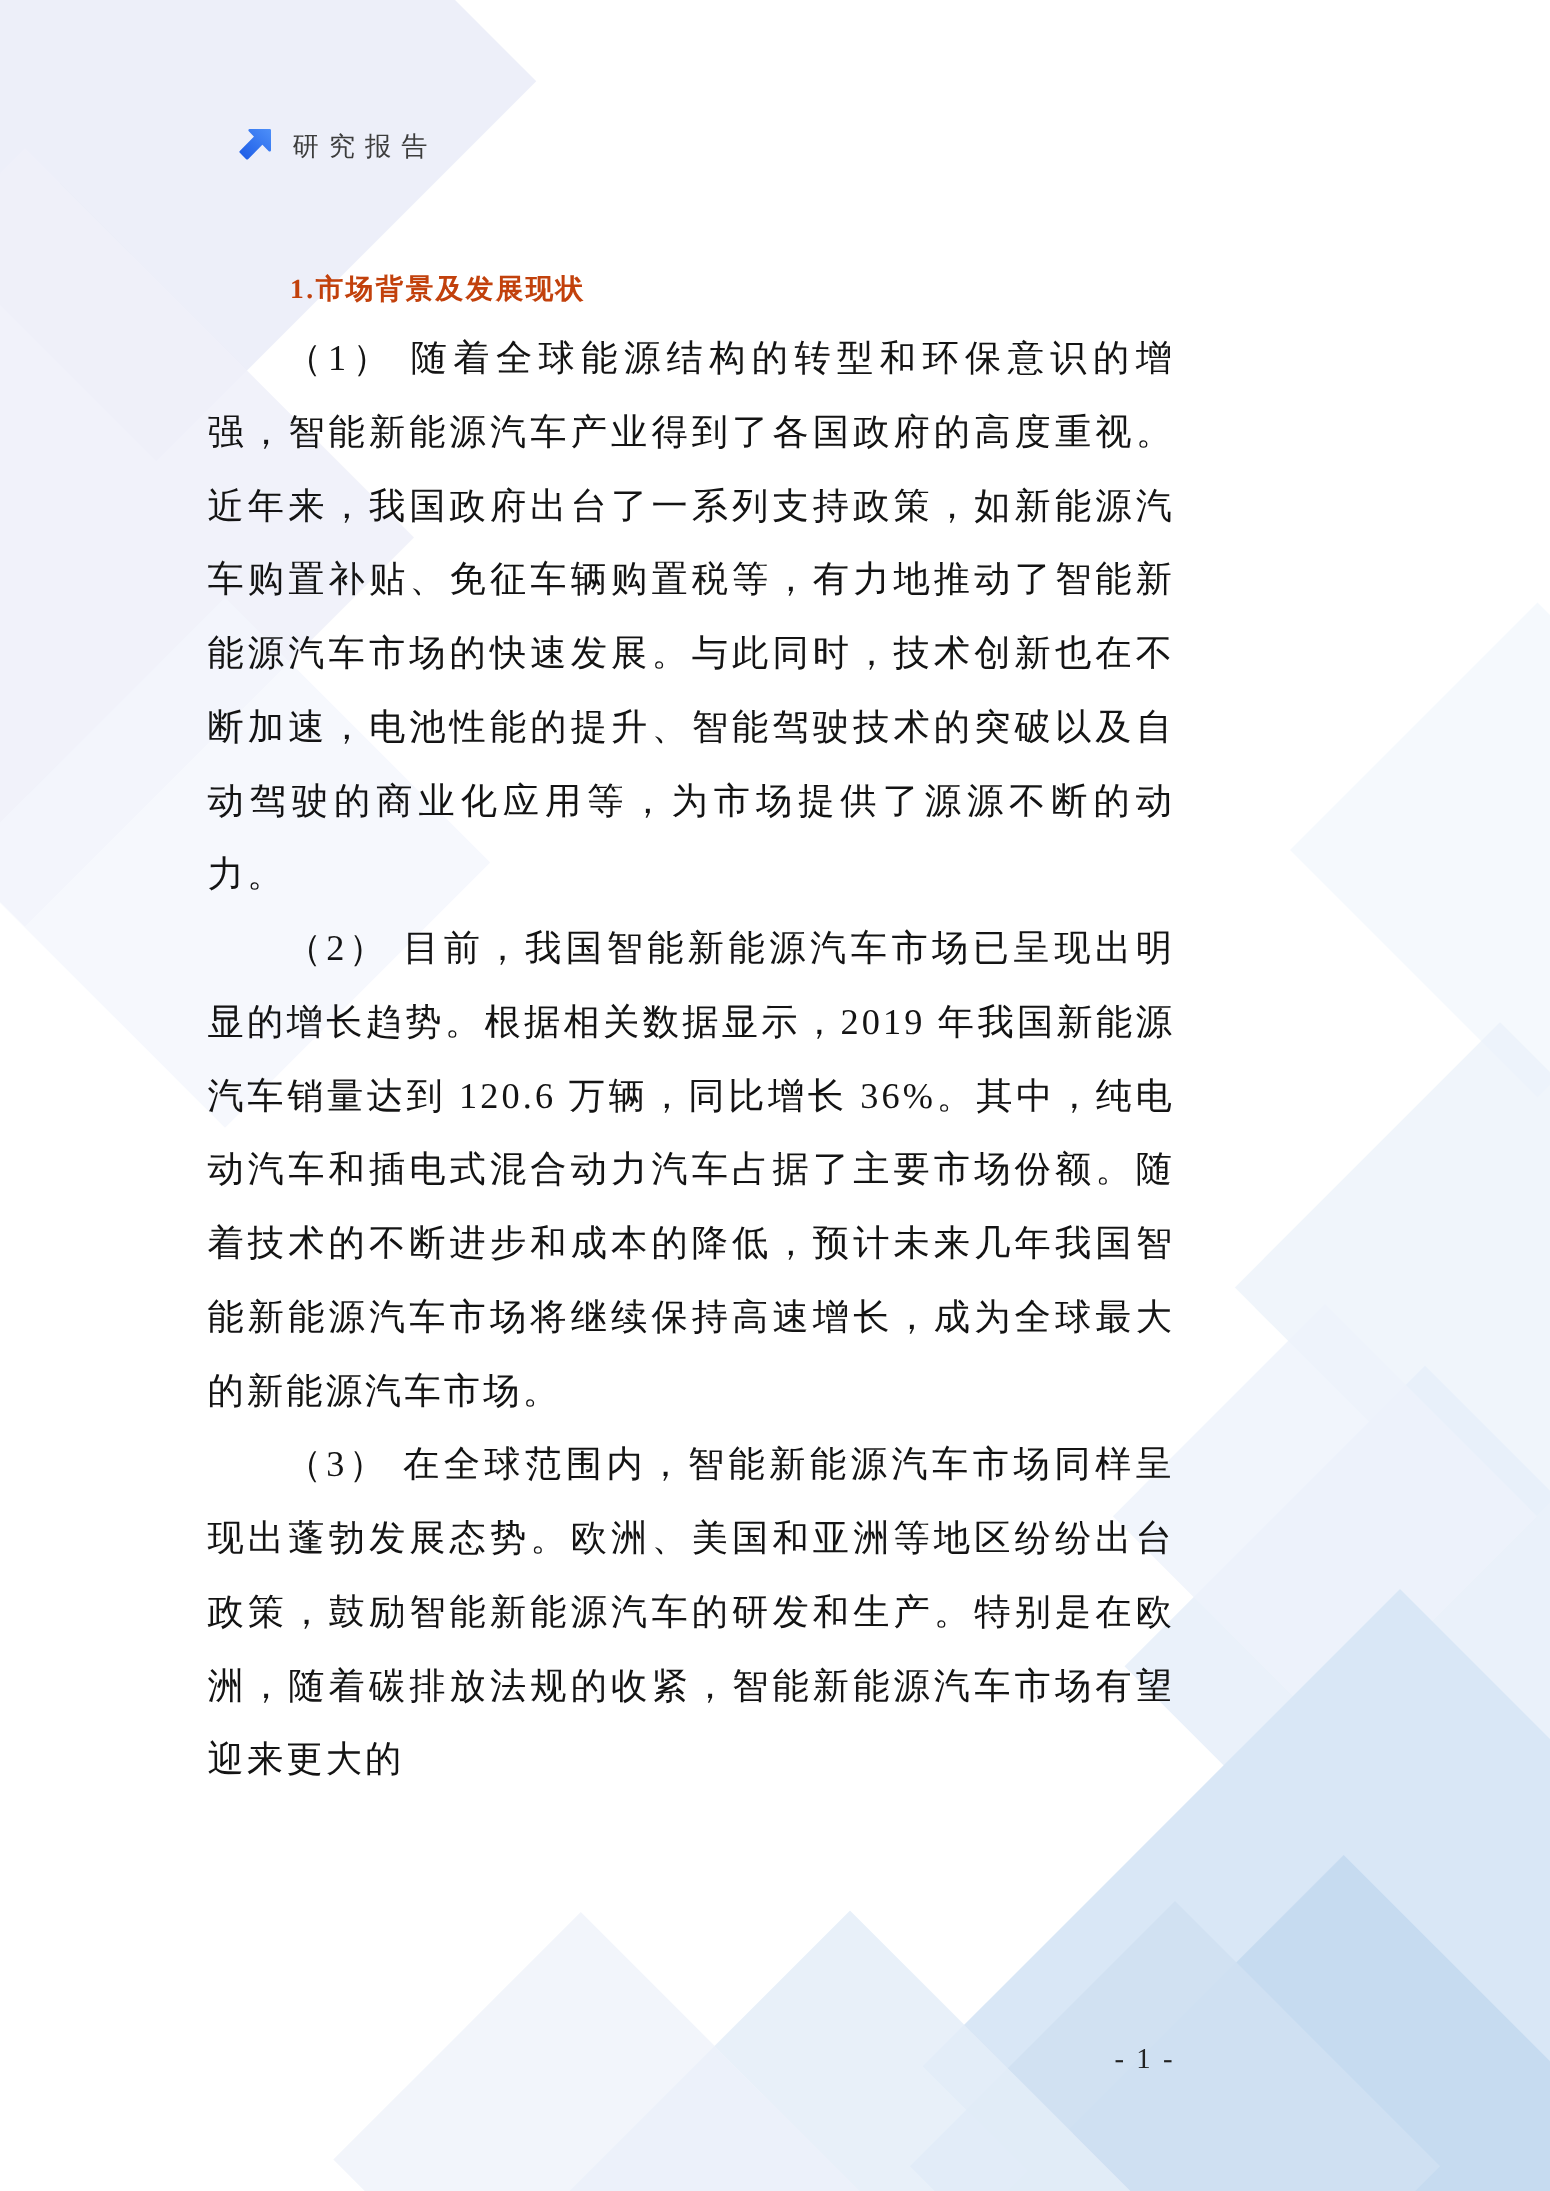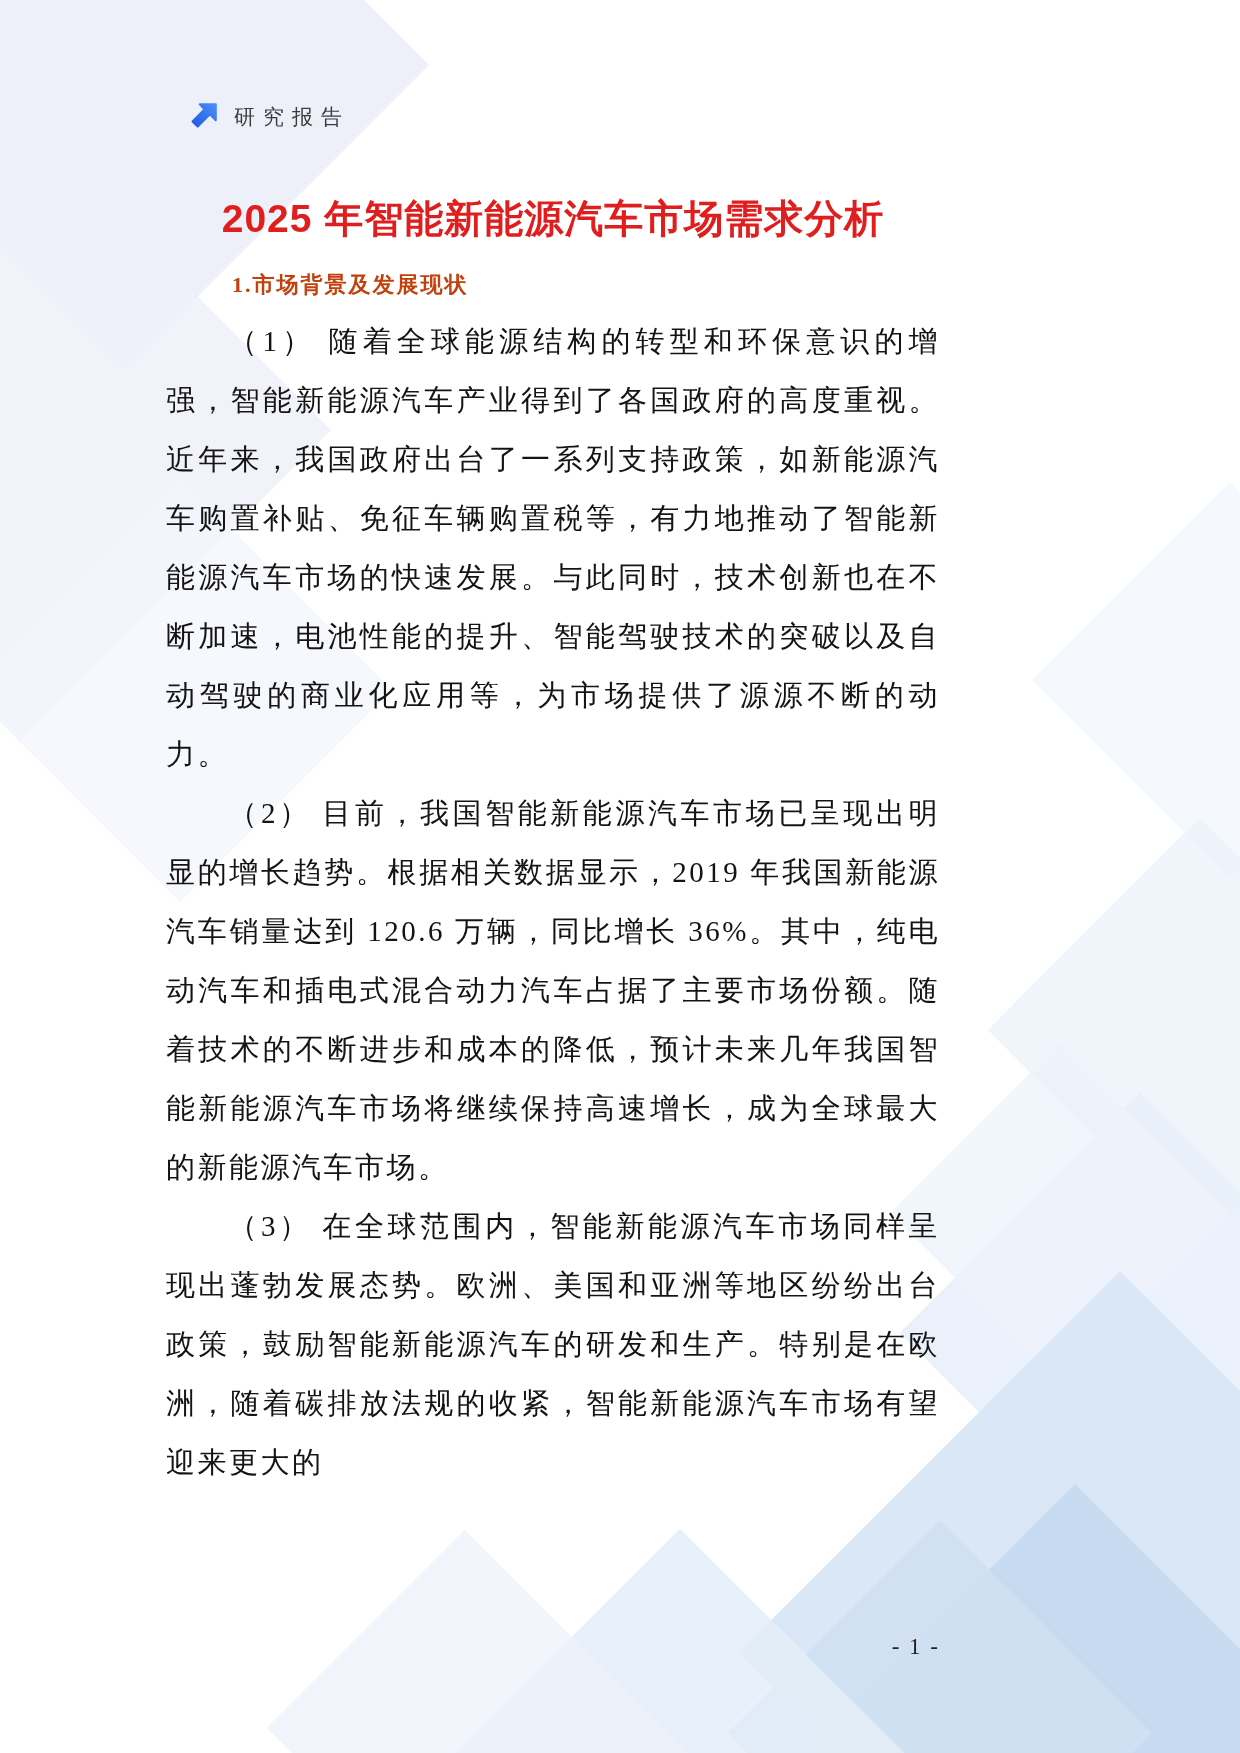--- a/index.html
+++ b/index.html
@@ -104,21 +104,20 @@
             <stop offset="1" stop-color="#4b8df8"></stop>
           </linearGradient>
         </defs>
         <path d="M13 4 H28 V19 L22.5 13.5 L11 25 L6.2 20.2 L17.5 8.8 Z" fill="url(#logoGrad)" stroke="url(#logoGrad)" stroke-width="2" stroke-linejoin="round"></path>
       </svg>
     </span>
     <span class="brand-label">研究报告</span>
   </div>
 
   <div class="content">
-    <h1 class="doc-title">2025 年智能新能源汽车市场需求分析</h1>
 
     <h3 class="h-sub">1.市场背景及发展现状</h3>
 
     <div class="body-text">
       <p class="para">（1） 随着全球能源结构的转型和环保意识的增强，智能新能源汽车产业得到了各国政府的高度重视。近年来，我国政府出台了一系列支持政策，如新能源汽车购置补贴、免征车辆购置税等，有力地推动了智能新能源汽车市场的快速发展。与此同时，技术创新也在不断加速，电池性能的提升、智能驾驶技术的突破以及自动驾驶的商业化应用等，为市场提供了源源不断的动力。</p>
       <p class="para">（2） 目前，我国智能新能源汽车市场已呈现出明显的增长趋势。根据相关数据显示，2019 年我国新能源汽车销量达到 120.6 万辆，同比增长 36%。其中，纯电动汽车和插电式混合动力汽车占据了主要市场份额。随着技术的不断进步和成本的降低，预计未来几年我国智能新能源汽车市场将继续保持高速增长，成为全球最大的新能源汽车市场。</p>
       <p class="para">（3） 在全球范围内，智能新能源汽车市场同样呈现出蓬勃发展态势。欧洲、美国和亚洲等地区纷纷出台政策，鼓励智能新能源汽车的研发和生产。特别是在欧洲，随着碳排放法规的收紧，智能新能源汽车市场有望迎来更大的</p>
     </div>
   </div>
 

